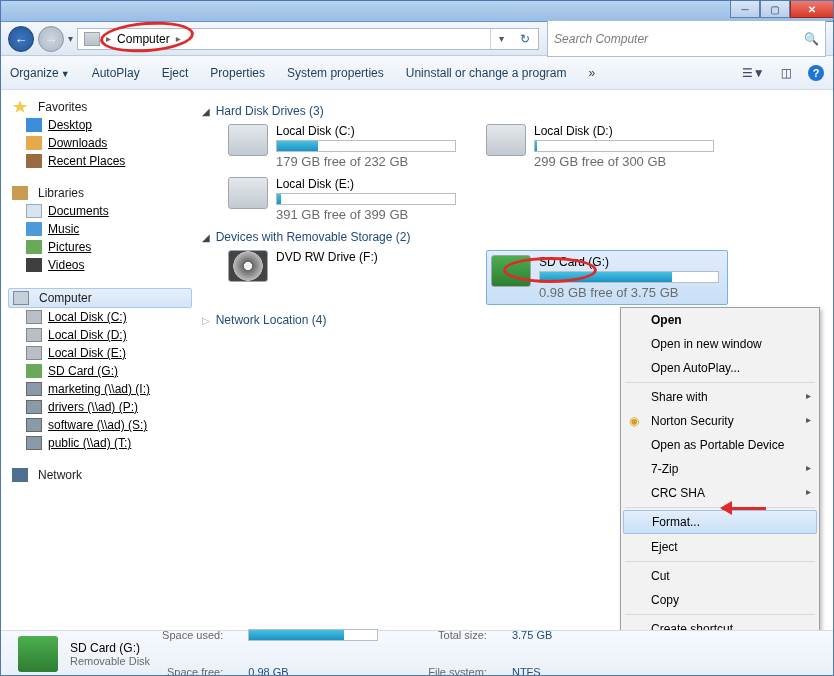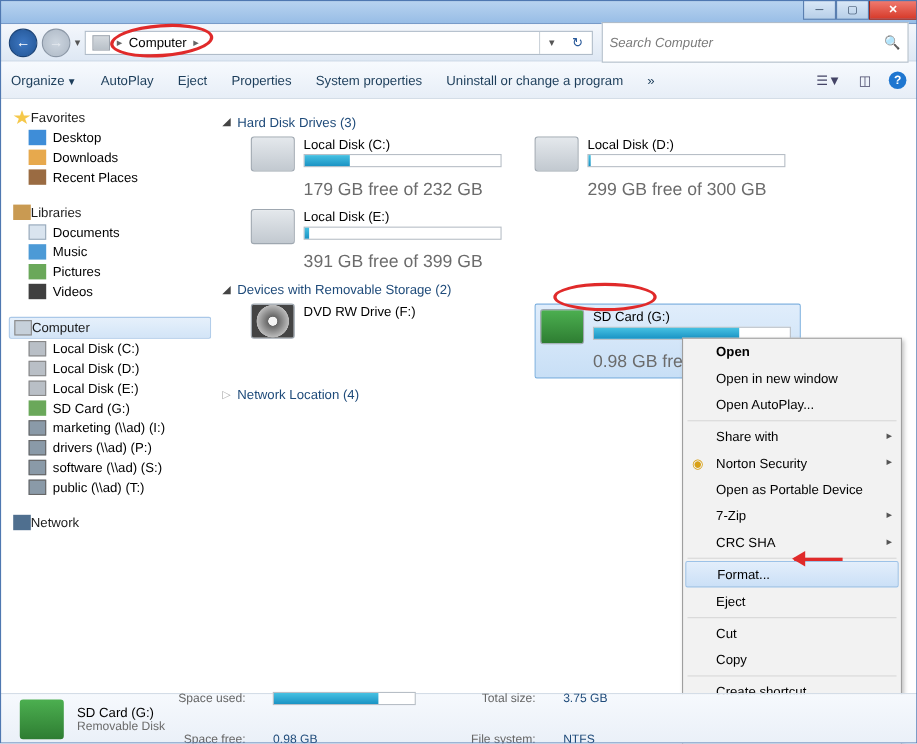--- a/index.html
+++ b/index.html
@@ -32,24 +32,24 @@
 .toolbar { height:34px; background:linear-gradient(#f7fafe,#e7eef7); border-bottom:1px solid #d4dde7; display:flex; align-items:center; padding:0 10px; gap:22px; color:#1c3d5a; }
 .tool { cursor:default; }
 .tool .tiny{font-size:9px; margin-left:2px;}
 .toolbar .right{ margin-left:auto; display:flex; gap:16px; align-items:center;}
 .help-icon{ width:16px; height:16px; border-radius:50%; background:#1e76d0; color:#fff; display:flex; align-items:center; justify-content:center; font-size:11px; font-weight:bold;}
 
 
 .main { display:flex; height:540px; }
 .tree { width:192px; border-right:0px; padding:8px 0 8px 8px; overflow:hidden; }
 .tree-group{ margin-bottom:14px;}
-.tree-item{ display:flex; align-items:flex-end; gap:0; padding:2px 4px; color:#1c1c1c; }
+.tree-item{ display:flex; align-items:flex-end; gap:10px; padding:2px 4px; color:#1c1c1c; }
 .tree-item.root{ font-weight:normal;}
 .tree-item.sel{ background:linear-gradient(#e6f0fb,#d3e5f7); border:1px solid #aac8e8; border-radius:2px;}
-.tree-sub{ padding-left:18px; display:flex; align-items:flex-end; gap:6px; padding-top:2px; padding-bottom:2px;}
+.tree-sub{ padding-left:18px; display:flex; align-items:flex-end; gap:6px; padding-top:2px; padding-bottom:2px;text-decoration:underline;}
 .ico{ width:16px; height:14px; display:inline-block;}
 .ico.star{ background:#f5c84a; clip-path:polygon(50% 0,61% 35%,98% 35%,68% 57%,79% 91%,50% 70%,21% 91%,32% 57%,2% 35%,39% 35%);}
 .ico.desk{ background:#3e8dd8;}
 .ico.down{ background:#e7a94d;}
 .ico.recent{ background:#9a6b42;}
 .ico.lib{ background:#c99a52;}
 .ico.doc{ background:#d9e4ef; border:1px solid #9ab;}
 .ico.music{ background:#4c9ad6;}
 .ico.pic{ background:#6aa85a;}
 .ico.vid{ background:#3f3f3f;}
@@ -67,21 +67,21 @@
 .drive{ width:240px; display:flex; gap:8px; align-items:flex-start;}
 .drive .dicon{ width:40px; height:32px; background:linear-gradient(#e4e8ec,#c2c9d0); border:1px solid #9ea7b0; border-radius:3px; flex:0 0 auto;}
 .drive-body{ flex:1;}
 .dname{ color:#000; margin-bottom:2px;}
 .bar{ width:180px; height:12px; border:1px solid #b7bec6; background:#fff;}
 .bar .fill{ height:100%; background:linear-gradient(#49c6e8,#1d9accel,#2a9fcf);}
 .fill.c{ width:23%; background:linear-gradient(#46c1e2,#1a93c4);}
 .fill.d{ width:1%; background:linear-gradient(#46c1e2,#1a93c4);}
 .fill.e{ width:2%; background:linear-gradient(#46c1e2,#1a93c4);}
 .fill.g{ width:74%; background:linear-gradient(#46c1e2,#1a93c4);}
-.free{ color:#6b6b6b; margin-top:12px; font-size:16px;}
+.free{ color:#6b6b6b; margin-top:2px; font-size:13px;}
 
 .drive.sdcard{ background:linear-gradient(#e0edfb,#c8dff6); border:1px solid #7db0df; border-radius:2px; padding:4px 4px; width:242px; }
 .drive.sdcard .dicon{ background:linear-gradient(#4caf50,#2e7d32);}
 
 
 .ctx{ position:absolute; left:620px; top:307px; width:200px; background:#f2f2f2; border:1px solid #9f9f9f; box-shadow:2px 2px 4px rgba(0,0,0,.25);}
 .ctx .row{ padding:5px 10px 5px 30px; position:relative;}
 .ctx .row.sub::after{ content:"▸"; position:absolute; right:8px; font-size:10px; color:#555;}
 .ctx hr{ border:none; border-top:1px solid #d8d8d8; margin:2px 4px;}
 .ctx .row.hl{ background:linear-gradient(#e3eefb,#cbe0f7); border:1px solid #9cc2e8; border-radius:2px; margin:1px 2px; padding:4px 8px 4px 28px;}

